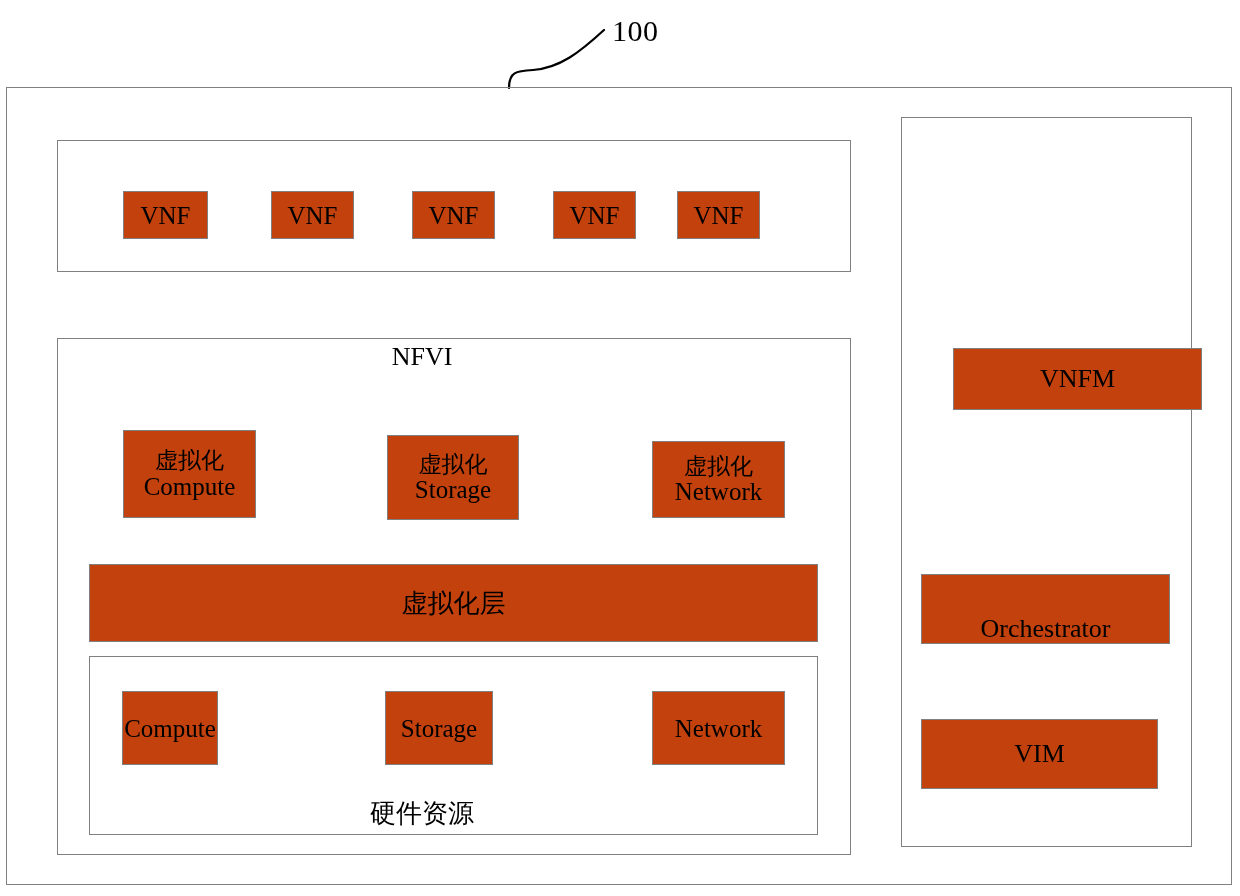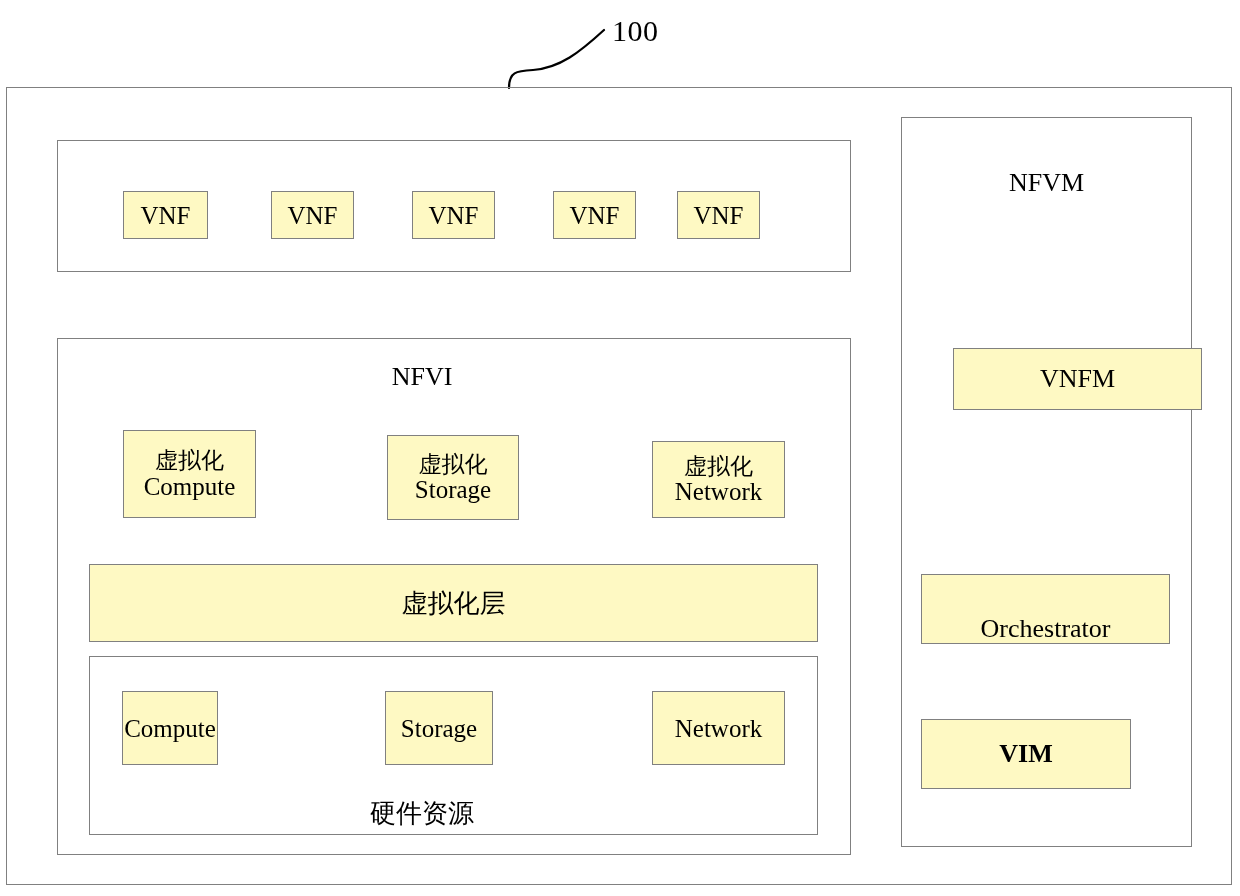--- a/index.html
+++ b/index.html
@@ -21,21 +21,21 @@
   .box {
     position: absolute;
     box-sizing: border-box;
     border: 1.5px solid #808080;
     background: transparent;
   }
   .inner-box {
     position: absolute;
     box-sizing: border-box;
     border: 1.5px solid #808080;
-    background: #fef9c3;
+    background: #c2410c;
     display: flex;
     flex-direction: column;
     align-items: center;
     justify-content: center;
     text-align: center;
     line-height: 1.08;
   }
   .label {
     position: absolute;
     text-align: center;
@@ -89,21 +89,21 @@
   </div>
   <div class="inner-box" style="left:553px; top:191px; width:83px; height:48px;">
     <span class="t24">VNF</span>
   </div>
   <div class="inner-box" style="left:677px; top:191px; width:83px; height:48px;">
     <span class="t24">VNF</span>
   </div>
 
   <div class="box" id="nfvi-container" style="left:57px; top:338px; width:794px; height:517px;"></div>
 
-  <div class="label t26" style="left:57px; top:362px; width:730px;">NFVI</div>
+  <div class="label t26" style="left:57px; top:342px; width:730px;">NFVI</div>
 
   <div class="inner-box" style="left:123px; top:430px; width:133px; height:88px;">
     <span class="t22 cn">虚拟化</span>
     <span class="t24">Compute</span>
   </div>
   <div class="inner-box" style="left:387px; top:435px; width:132px; height:85px;">
     <span class="t22 cn">虚拟化</span>
     <span class="t24">Storage</span>
   </div>
   <div class="inner-box" style="left:652px; top:441px; width:133px; height:77px;">
@@ -124,25 +124,24 @@
     <span class="t24">Storage</span>
   </div>
   <div class="inner-box" style="left:652px; top:691px; width:133px; height:74px;">
     <span class="t24">Network</span>
   </div>
 
   <div class="label t26 cn" style="left:89px; top:796px; width:666px;">硬件资源</div>
 
   <div class="box" id="nfvm-container" style="left:901px; top:117px; width:291px; height:730px;"></div>
 
-  <div class="label t26" style="left:901px; top:168px; width:291px;">NFVM</div>
 
   <div class="inner-box" style="left:921px; top:348px; width:249px; height:62px;margin-left:32px;">
     <span class="t26">VNFM</span>
   </div>
   <div class="inner-box" style="left:921px; top:574px; width:249px; height:70px;justify-content:flex-end;">
     <span class="t26">Orchestrator</span>
   </div>
-  <div class="inner-box" style="left:921px; top:719px; width:210px; height:70px;font-weight:bold;">
+  <div class="inner-box" style="left:921px; top:719px; width:237px; height:70px;">
     <span class="t26">VIM</span>
   </div>
 
 </div>
 
 </body></html>

